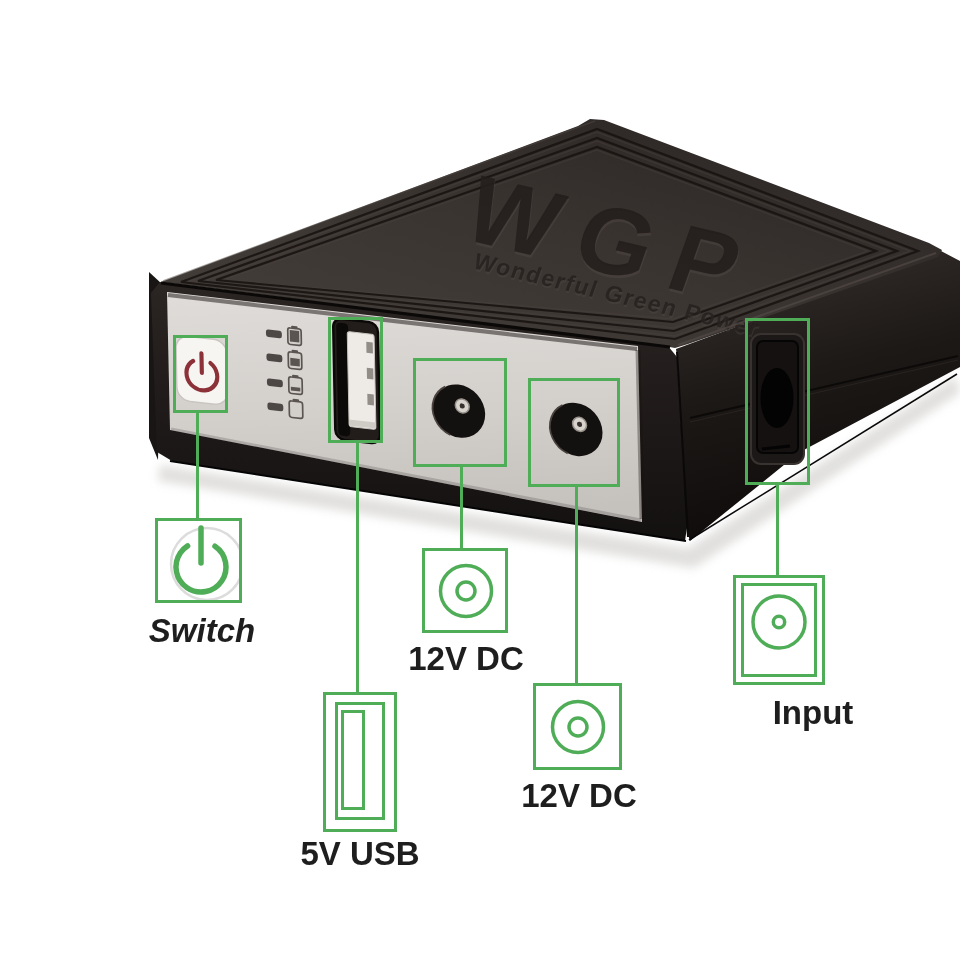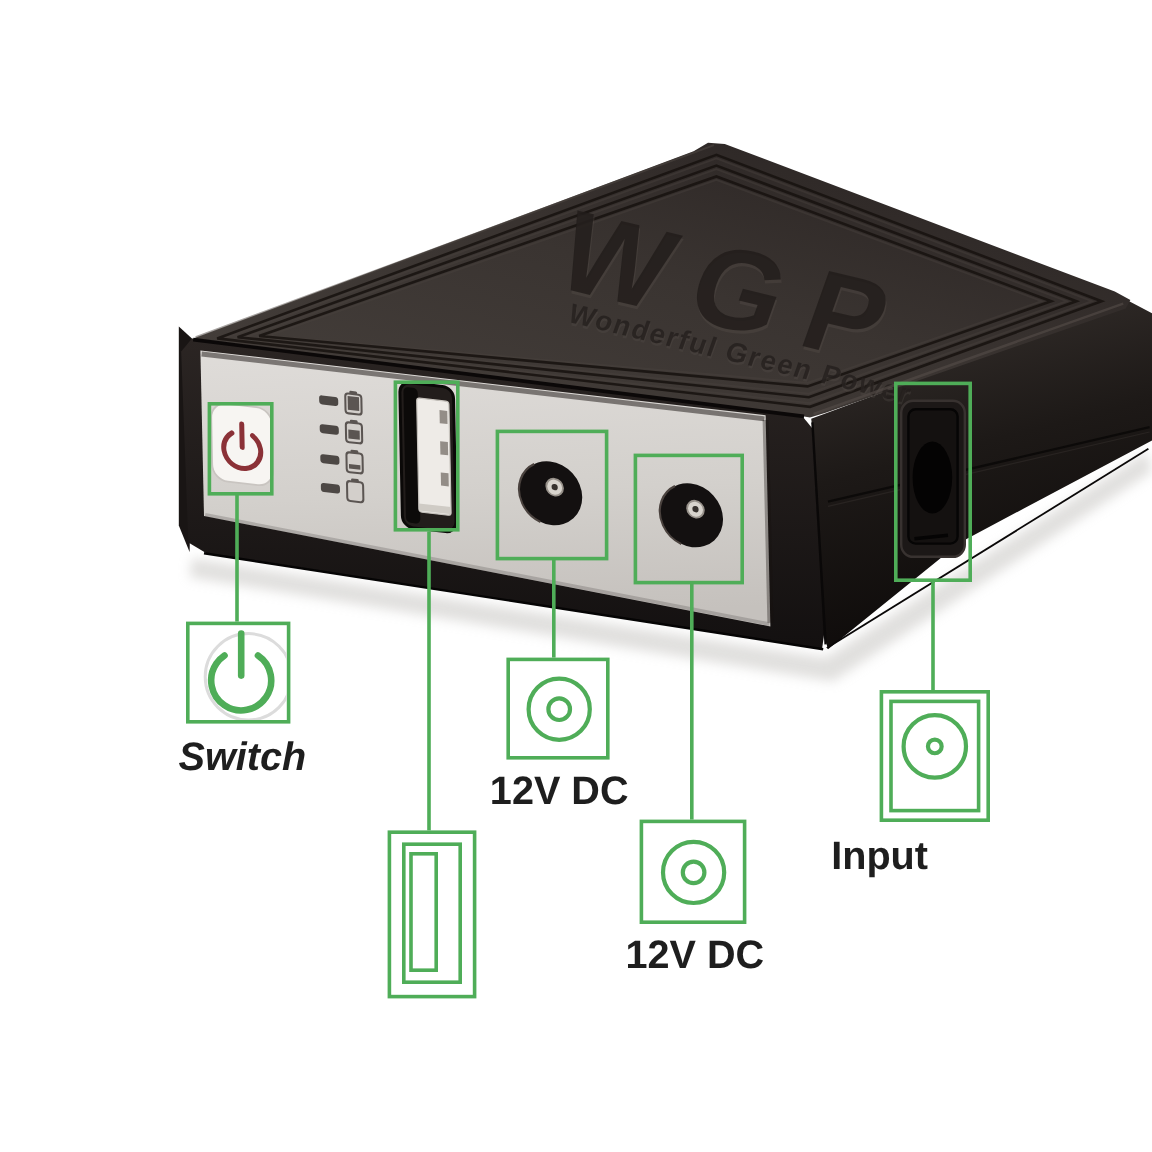--- a/index.html
+++ b/index.html
@@ -218,16 +218,17 @@
     <svg class="co-icon" width="70" height="88" viewBox="0 0 70 88">
       <g stroke="#4fad58" fill="none" stroke-width="3.5">
         <circle cx="35" cy="36" r="26"></circle>
         <circle cx="35" cy="36" r="5.7"></circle>
       </g>
     </svg>
   </div>
 
   <div class="lbl" style="left:202px;top:614px;font-style:italic;">Switch</div>
   <div class="lbl" style="left:466px;top:642px;">12V DC</div>
+  <div class="lbl" style="left:360px;top:837px;">5V USB</div>
   <div class="lbl" style="left:579px;top:779px;">12V DC</div>
-  <div class="lbl" style="left:733px;top:696px;">Input</div>
+  <div class="lbl" style="left:813px;top:696px;">Input</div>
 
 </div>
 
 </body></html>

